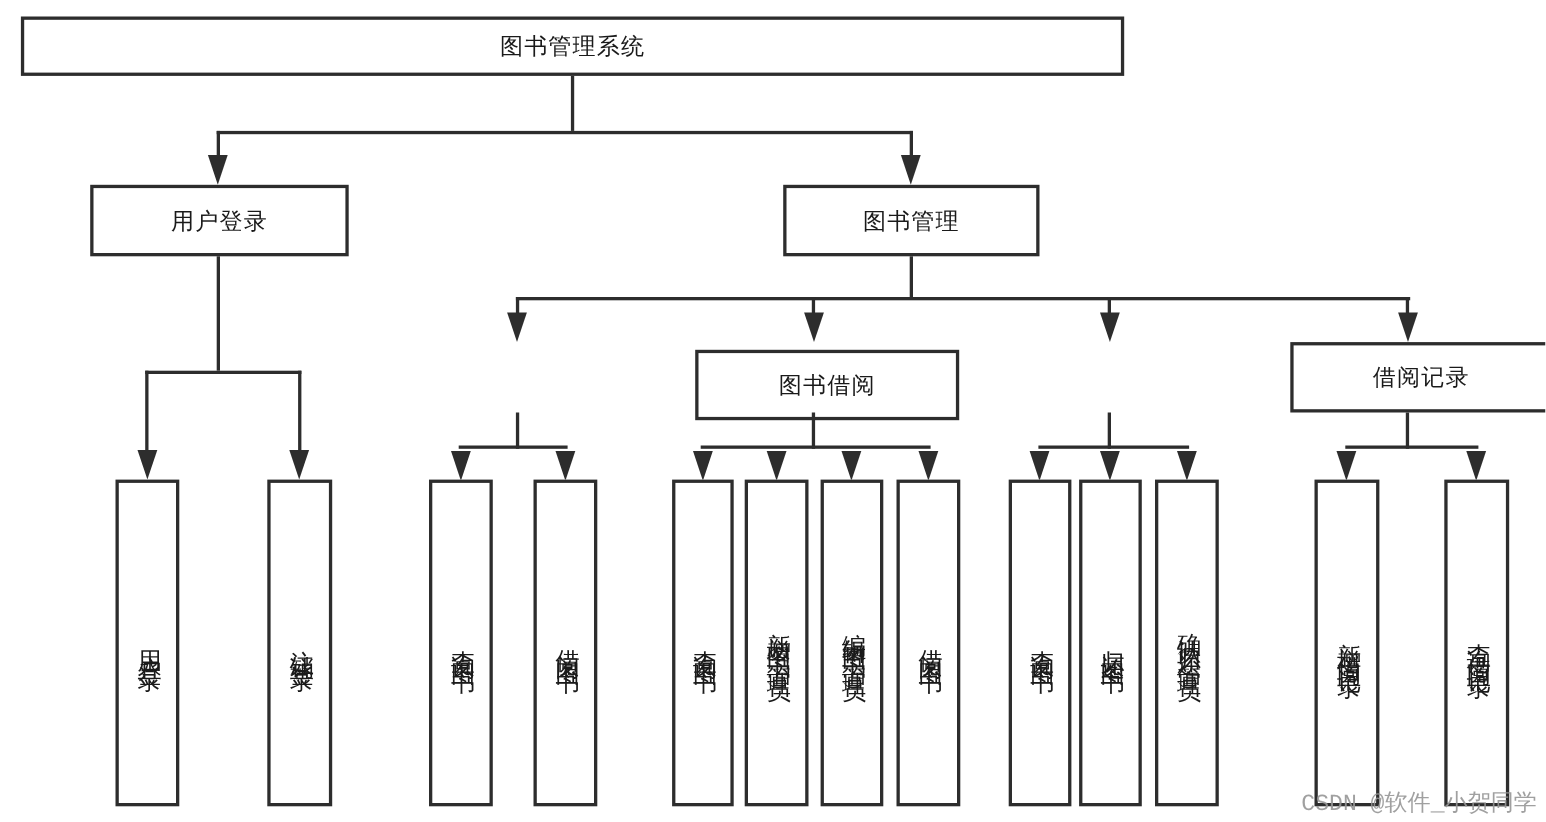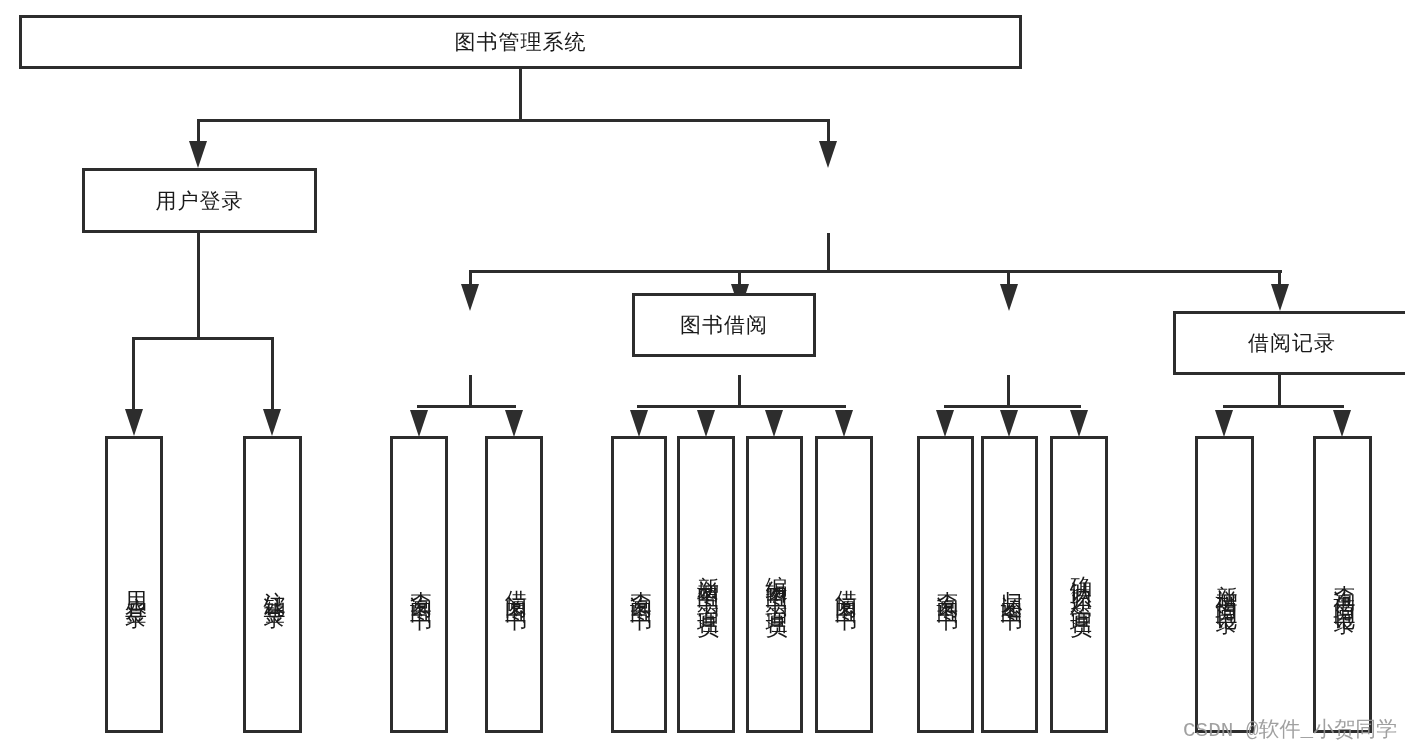--- a/index.html
+++ b/index.html
@@ -46,40 +46,43 @@
   <div class="vline" style="left:519px; top:69px; width:3px; height:50px;"></div>
   <div class="hline" style="left:197px; top:119px; width:633px; height:3px;"></div>
   <div class="vline" style="left:197px; top:119px; width:3px; height:26px;"></div>
   <div class="vline" style="left:827px; top:119px; width:3px; height:26px;"></div>
   <div class="arrow" style="left:189px; top:141px;"></div>
   <div class="arrow" style="left:819px; top:141px;"></div>
 
   <div class="box" style="left:82px; top:168px; width:235px; height:65px;">
     <span>用户登录</span>
   </div>
+  <div class="box" style="left:712px; top:168px; width:233px; height:65px;">
+    <span>图书管理</span>
+  </div>
 
   <div class="vline" style="left:197px; top:233px; width:3px; height:104px;"></div>
   <div class="hline" style="left:132px; top:337px; width:142px; height:3px;"></div>
   <div class="vline" style="left:132px; top:337px; width:3px; height:73px;"></div>
   <div class="vline" style="left:271px; top:337px; width:3px; height:73px;"></div>
   <div class="arrow" style="left:125px; top:409px;"></div>
   <div class="arrow" style="left:263px; top:409px;"></div>
 
   <div class="vline" style="left:827px; top:233px; width:3px; height:37px;"></div>
   <div class="hline" style="left:469px; top:270px; width:813px; height:3px;"></div>
   <div class="vline" style="left:469px; top:270px; width:3px; height:16px;"></div>
   <div class="vline" style="left:738px; top:270px; width:3px; height:16px;"></div>
   <div class="vline" style="left:1007px; top:270px; width:3px; height:16px;"></div>
   <div class="vline" style="left:1278px; top:270px; width:3px; height:16px;"></div>
   <div class="arrow" style="left:461px; top:284px;"></div>
   <div class="arrow" style="left:731px; top:284px;"></div>
   <div class="arrow" style="left:1000px; top:284px;"></div>
   <div class="arrow" style="left:1271px; top:284px;"></div>
 
-  <div class="box" style="left:632px; top:293px; width:184px; height:64px;justify-content:center;">
+  <div class="box" style="left:632px; top:318px; width:240px; height:64px;justify-content:center;">
     <span>图书借阅</span>
   </div>
   <div class="box" style="left:1173px; top:311px; width:238px; height:64px;">
     <span>借阅记录</span>
   </div>
 
   <div class="vline" style="left:469px; top:375px; width:3px; height:33px;"></div>
   <div class="vline" style="left:738px; top:375px; width:3px; height:33px;"></div>
   <div class="vline" style="left:1007px; top:375px; width:3px; height:33px;"></div>
   <div class="vline" style="left:1278px; top:375px; width:3px; height:33px;"></div>

